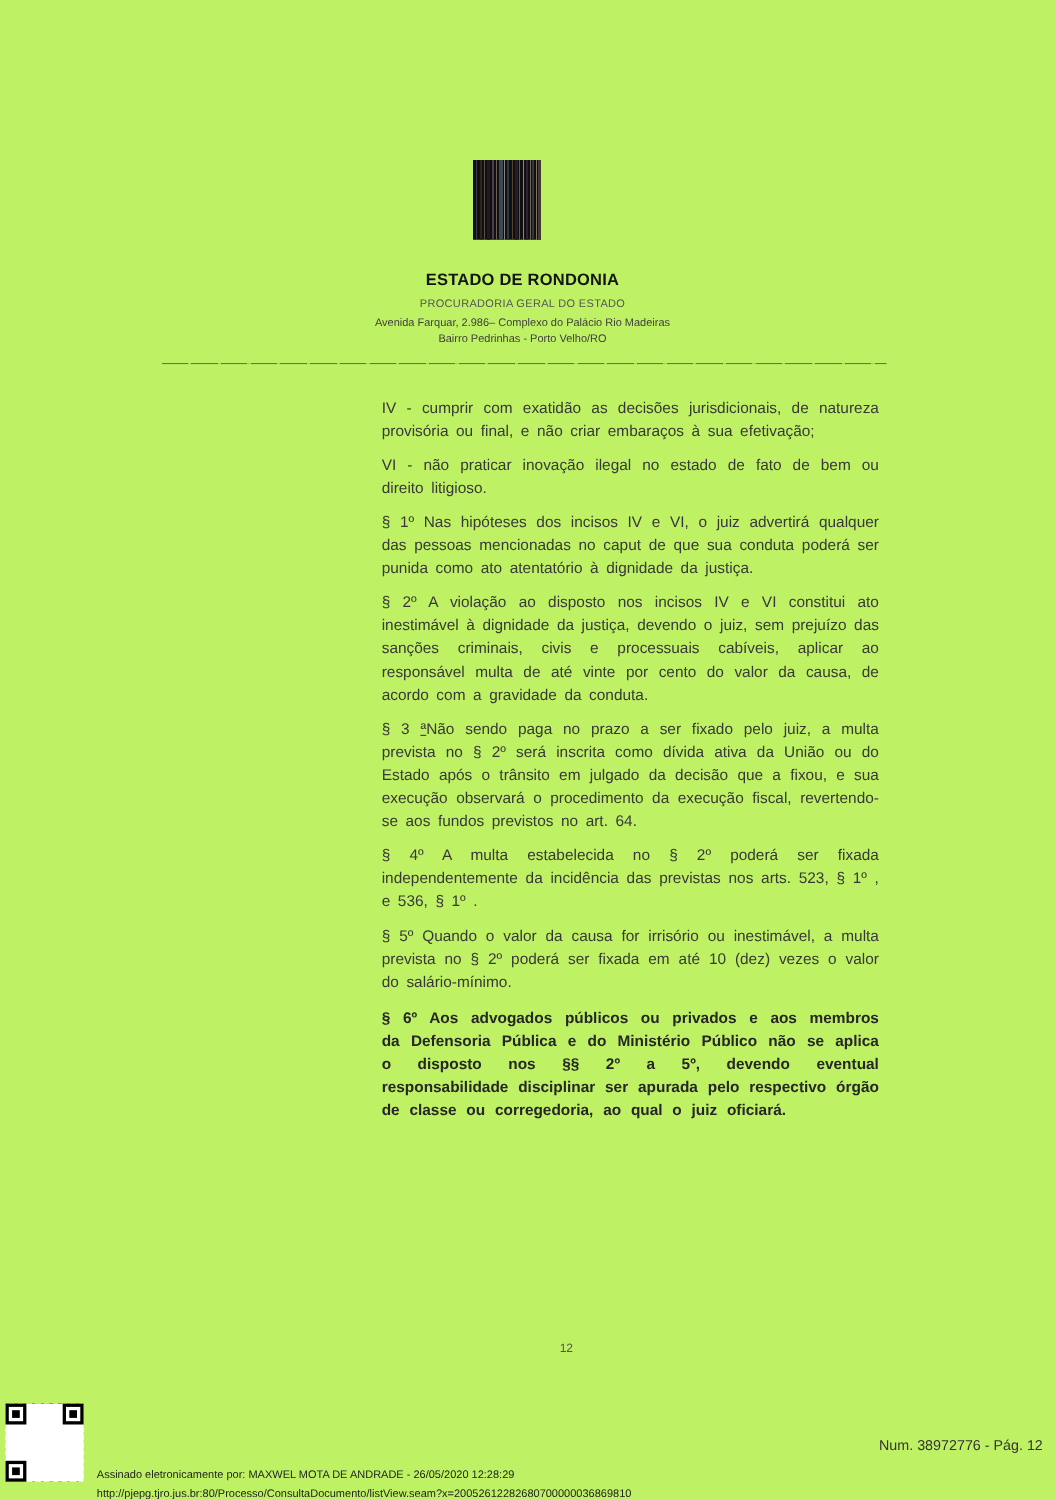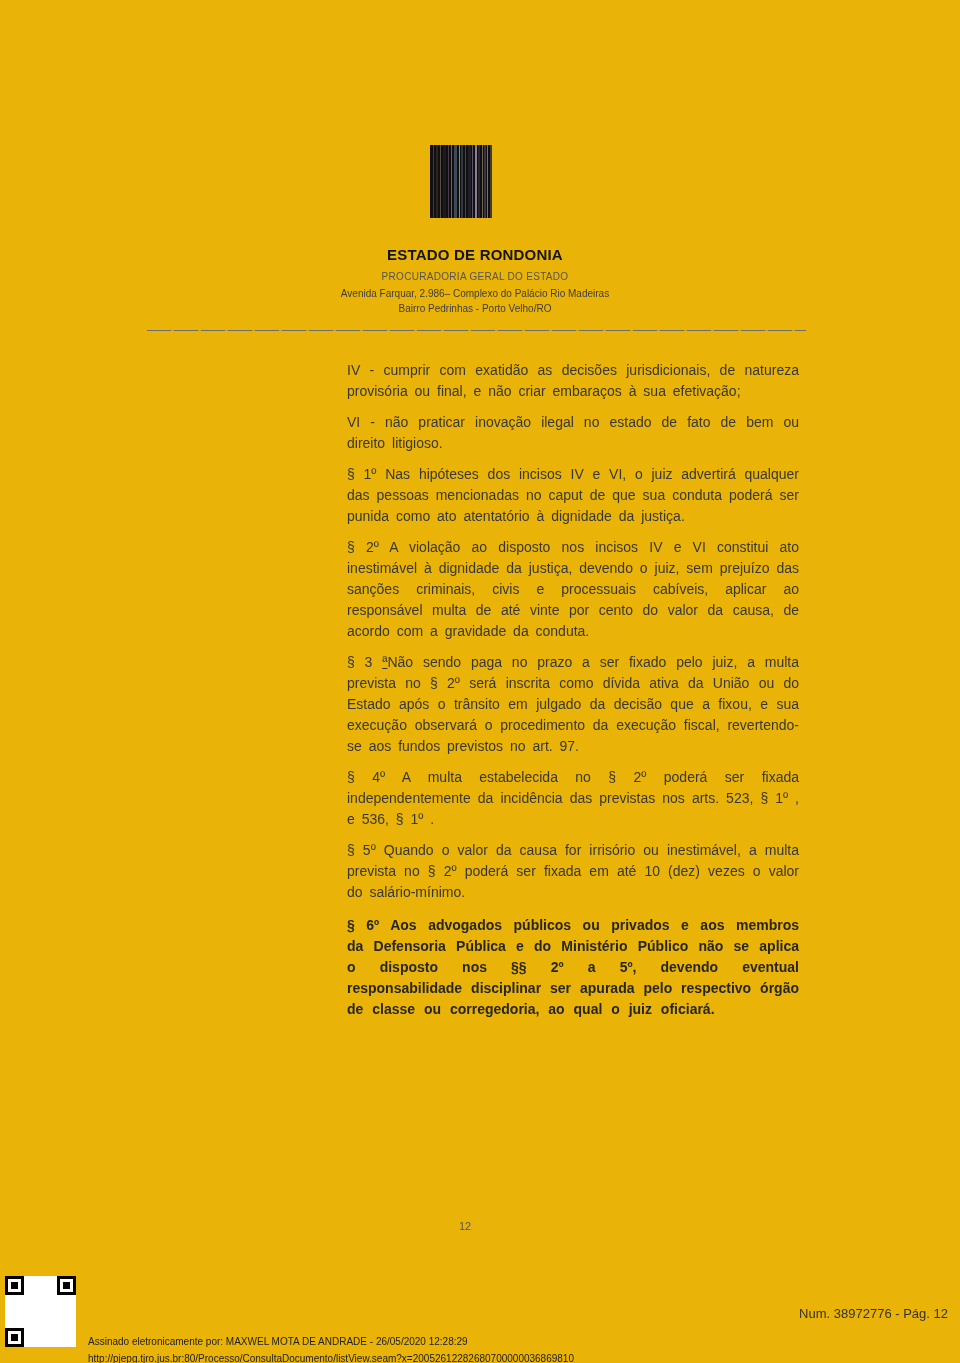--- a/index.html
+++ b/index.html
@@ -1,20 +1,20 @@
 <!DOCTYPE html>
 <html lang="pt"><head>
 <meta charset="utf-8">
 <style>
   html, body { margin: 0; padding: 0; background: #ffffff; }
   .page {
     position: relative;
     width: 960px;
     height: 1363px;
-    background: #eab308;
+    background: #bef264;
     font-family: "Liberation Sans", "DejaVu Sans", sans-serif;
     color: #383838;
     overflow: hidden;
   }
 
   
   .barcode {
     position: absolute;
     left: 430px; top: 145px;
     width: 62px; height: 73px;
@@ -71,23 +71,23 @@
     word-spacing: 5px;
     margin-top: 12px;
   }
   .ordinal {
     text-decoration: underline;
   }
 
   
   .page-number {
     position: absolute;
-    left: 459px; top: 1220px;
+    left: 441px; top: 1220px;
     width: 80px;
-    text-align: left;
+    text-align: right;
     font-size: 11px;
     color: #565656;
   }
   .qr {
     position: absolute;
     left: 5px; top: 1276px;
     width: 71px; height: 71px;
     background-color: #ffffff;
     background-image:
       repeating-linear-gradient(0deg, #000 0 3px, #fff 3px 7px),
@@ -164,21 +164,21 @@
     <div class="addr">Avenida Farquar, 2.986– Complexo do Palácio Rio Madeiras</div>
     <div class="addr">Bairro Pedrinhas - Porto Velho/RO</div>
   </header>
   <div class="header-rule"></div>
 
   <main class="doc-body">
     <p>IV - cumprir com exatidão as decisões jurisdicionais, de natureza provisória ou final, e não criar embaraços à sua efetivação;</p>
     <p>VI - não praticar inovação ilegal no estado de fato de bem ou direito litigioso.</p>
     <p>§ 1º Nas hipóteses dos incisos IV e VI, o juiz advertirá qualquer das pessoas mencionadas no caput de que sua conduta poderá ser punida como ato atentatório à dignidade da justiça.</p>
     <p>§ 2º A violação ao disposto nos incisos IV e VI constitui ato inestimável à dignidade da justiça, devendo o juiz, sem prejuízo das sanções criminais, civis e processuais cabíveis, aplicar ao responsável multa de até vinte por cento do valor da causa, de acordo com a gravidade da conduta.</p>
-    <p><span>§ 3 </span><span class="ordinal">ª</span><span>Não sendo paga no prazo a ser fixado pelo juiz, a multa prevista no § 2º será inscrita como dívida ativa da União ou do Estado após o trânsito em julgado da decisão que a fixou, e sua execução observará o procedimento da execução fiscal, revertendo-se aos fundos previstos no art. 97.</span></p>
+    <p><span>§ 3 </span><span class="ordinal">ª</span><span>Não sendo paga no prazo a ser fixado pelo juiz, a multa prevista no § 2º será inscrita como dívida ativa da União ou do Estado após o trânsito em julgado da decisão que a fixou, e sua execução observará o procedimento da execução fiscal, revertendo-se aos fundos previstos no art. 64.</span></p>
     <p>§ 4º A multa estabelecida no § 2º poderá ser fixada independentemente da incidência das previstas nos arts. 523, § 1º , e 536, § 1º .</p>
     <p>§ 5º Quando o valor da causa for irrisório ou inestimável, a multa prevista no § 2º poderá ser fixada em até 10 (dez) vezes o valor do salário-mínimo.</p>
     <p class="bold-para">§ 6º Aos advogados públicos ou privados e aos membros da Defensoria Pública e do Ministério Público não se aplica o disposto nos §§ 2º a 5º, devendo eventual responsabilidade disciplinar ser apurada pelo respectivo órgão de classe ou corregedoria, ao qual o juiz oficiará.</p>
   </main>
 
   <div class="page-number">12</div>
 
   <footer>
     <div class="qr">
       <i class="finder tl"></i>

